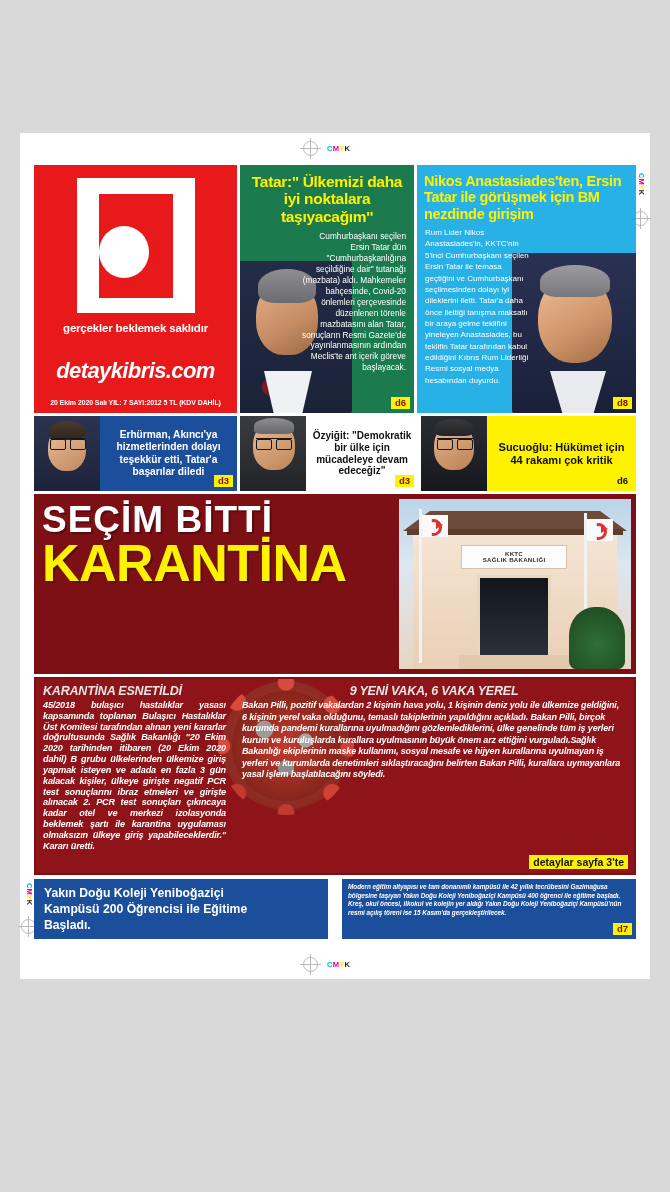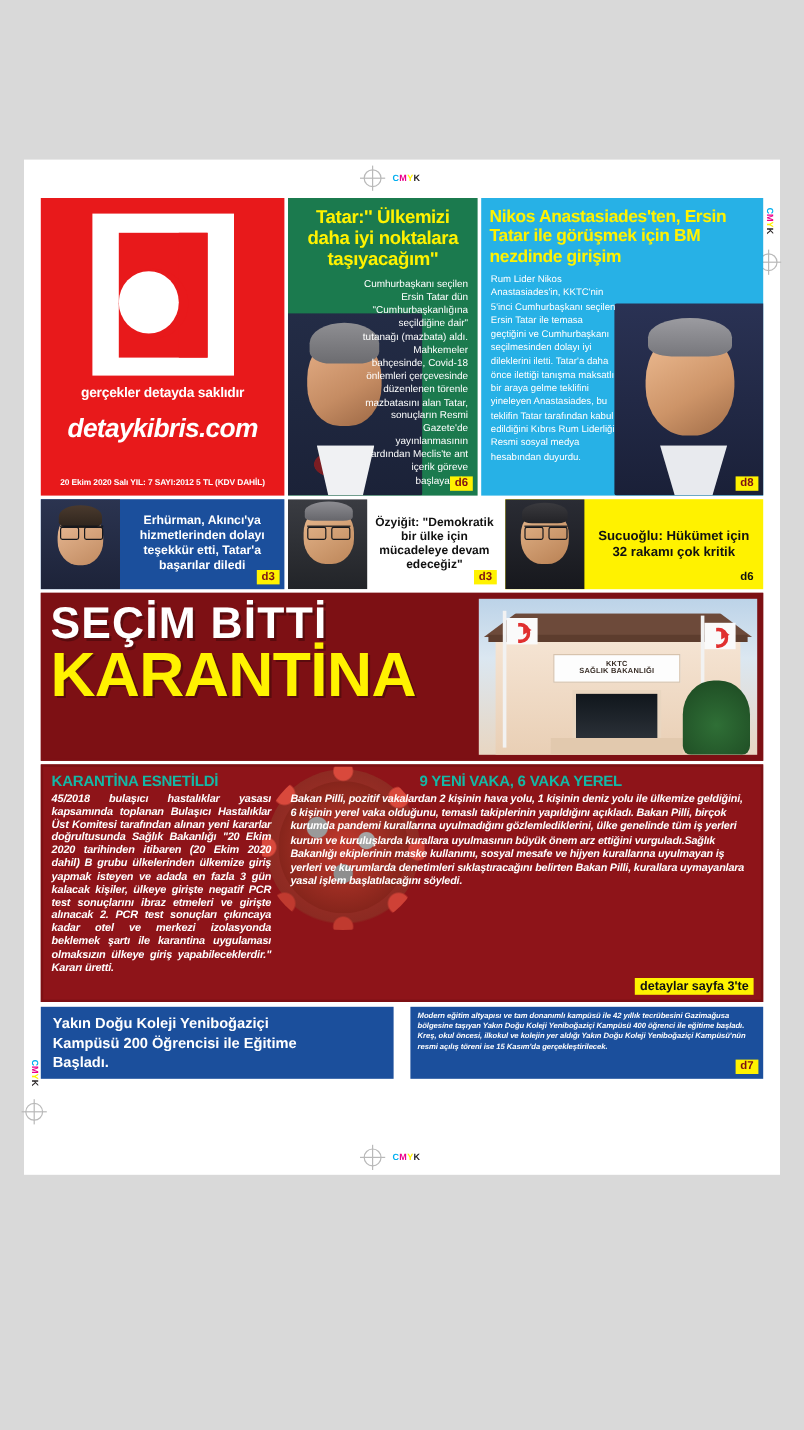--- a/index.html
+++ b/index.html
@@ -86,32 +86,32 @@
   }
   #logo-bowl-in {
     position: absolute; left: 33px; top: 57px;
     width: 36px; height: 36px; background: #fff; border-radius: 50%;
   }
   #tagline {
     margin-top: 9px; font-size: 11.5px; font-weight: bold;
     letter-spacing: -.2px;
   }
   #site {
-    margin-top: 10px; font-size: 22px; font-weight: bold;
+    margin-top: 24px; font-size: 22px; font-weight: bold;
     font-style: italic; letter-spacing: -.6px;
   }
   #dateline {
     position: absolute; bottom: 7px; left: 0; right: 0;
     text-align: center; font-size: 7px; font-weight: bold;
     letter-spacing: -.1px;
   }
 
   
   #tatarbox {
-    width: 158px; background: #1b7a4e; position: relative; overflow: hidden;
+    width: 174px; background: #1b7a4e; position: relative; overflow: hidden;
   }
   #tatar-head {
     color: #fff200; font-size: 15.5px; font-weight: bold;
     line-height: 1.12; text-align: center; padding: 8px 6px 6px;
     letter-spacing: -.3px;
   }
   #tatar-body {
     color: #fff; font-size: 8.3px; line-height: 1.32;
     text-align: right; padding: 0 8px 0 62px;
     position: relative; z-index: 2;
@@ -255,21 +255,21 @@
     text-align: center; font-weight: bold; line-height: 1.18;
     padding: 2px 5px;
     border-radius: 10px;
   }
   #mini1 .mini-text { color: #fff; font-size: 10.2px; }
   #mini2 .mini-text { color: #111; font-size: 10px; }
   #mini3 .mini-text { color: #111; font-size: 11px; }
 
   
   #mainblock {
-    margin-top: 3px; height: 140px;
+    margin-top: 3px; height: 180px;
     border: 2.5px solid #7d1014; display: flex;
     background: #7d1014;
   }
   #headline {
     flex: 1; position: relative; padding: 6px 4px 0 6px;
     overflow: hidden;
   }
   #hl1 {
     color: #fff; font-size: 37px; font-weight: bold;
     letter-spacing: 1px; line-height: .95;
@@ -344,22 +344,22 @@
   
   #article {
     margin-top: 3px; height: 198px; background: #8e1419;
     border: 2px solid #7d1014; display: flex; position: relative;
     overflow: hidden;
   }
   .col { position: relative; z-index: 2; }
   #colL { width: 196px; padding: 5px 6px 4px 7px; }
   #colR { flex: 1; padding: 5px 8px 4px 10px; }
   .subhead {
-    color: #14b8a6; font-size: 12.5px; font-weight: bold;
-    letter-spacing: -.2px; margin-bottom: 2px;
+    color: #e5e5e5; font-size: 12.5px; font-weight: bold;
+    font-style: italic; letter-spacing: -.2px; margin-bottom: 2px;
   }
   #colR .subhead { text-align: center; }
   .body {
     color: #fff; font-size: 9.1px; font-weight: bold; font-style: italic;
     line-height: 1.19; letter-spacing: -.15px; text-align: justify;
   }
   #colR .body { text-align: left; line-height: 1.28; font-size: 9px; }
   #virus {
     position: absolute; left: 186px; top: 2px;
     width: 128px; height: 130px; z-index: 1;
@@ -442,31 +442,31 @@
   <div id="paper">
 
     <div class="row" id="toprow">
 
       <div id="masthead">
         <div id="logo-d">
           <div id="logo-stem"></div>
           <div id="logo-bowl"></div>
           <div id="logo-bowl-in"></div>
         </div>
-        <div id="tagline">gerçekler detayda saklıdır</div>
+        <div id="tagline">gerçekler beklemek saklıdır</div>
         <div id="site">detaykibris.com</div>
         <div id="dateline">20  Ekim 2020   Salı  YIL: 7   SAYI:2012   5 TL (KDV DAHİL)</div>
       </div>
 
       <div id="tatarbox">
         <div id="tatar-photo">
           <div id="tatar-shirt"></div>
         </div>
         <div id="tatar-head">Tatar:'' Ülkemizi daha iyi noktalara taşıyacağım''</div>
-        <div id="tatar-body">Cumhurbaşkanı seçilen Ersin Tatar dün "Cumhurbaşkanlığına seçildiğine dair" tutanağı (mazbata) aldı. Mahkemeler bahçesinde, Covid-18 önlemleri çerçevesinde düzenlenen törenle mazbatasını alan Tatar, sonuçların Resmi Gazete'de yayınlanmasının ardından Meclis'te ant içerik göreve başlayacak.</div>
+        <div id="tatar-body">Cumhurbaşkanı seçilen Ersin Tatar dün "Cumhurbaşkanlığına seçildiğine dair" tutanağı (mazbata) aldı. Mahkemeler bahçesinde, Covid-20 önlemleri çerçevesinde düzenlenen törenle mazbatasını alan Tatar, sonuçların Resmi Gazete'de yayınlanmasının ardından Meclis'te ant içerik göreve başlayacak.</div>
         <div class="badge">d6</div>
       </div>
 
       <div id="nikosbox">
         <div id="nikos-photo">
           <div id="nikos-shirt"></div>
         </div>
         <div id="nikos-head">Nikos Anastasiades'ten, Ersin Tatar ile görüşmek için BM nezdinde girişim</div>
         <div id="nikos-body">Rum Lider Nikos Anastasiades'in, KKTC'nin 5'inci Cumhurbaşkanı seçilen Ersin Tatar ile temasa geçtiğini ve Cumhurbaşkanı seçilmesinden dolayı iyi dileklerini iletti. Tatar'a daha önce ilettiği tanışma maksatlı bir araya gelme teklifini yineleyen Anastasiades, bu teklifin Tatar tarafından kabul edildiğini Kıbrıs Rum Liderliği Resmi sosyal medya hesabından duyurdu.</div>
         <div class="badge">d8</div>
@@ -488,21 +488,21 @@
           <div class="mini-glasses"></div>
         </div>
         <div class="mini-text">Özyiğit: "Demokratik bir ülke için mücadeleye devam edeceğiz"</div>
         <div class="badge">d3</div>
       </div>
 
       <div class="minibox" id="mini3">
         <div class="mini-photo mp-c">
           <div class="mini-glasses"></div>
         </div>
-        <div class="mini-text">Sucuoğlu: Hükümet için 32 rakamı çok kritik</div>
+        <div class="mini-text">Sucuoğlu: Hükümet için 44 rakamı çok kritik</div>
         <div class="badge dark">d6</div>
       </div>
     </div>
 
     <div id="mainblock">
       <div id="headline">
         <div id="hl1">SEÇİM BİTTİ</div>
         <div id="hl2">KARANTİNA</div>
       </div>
 

